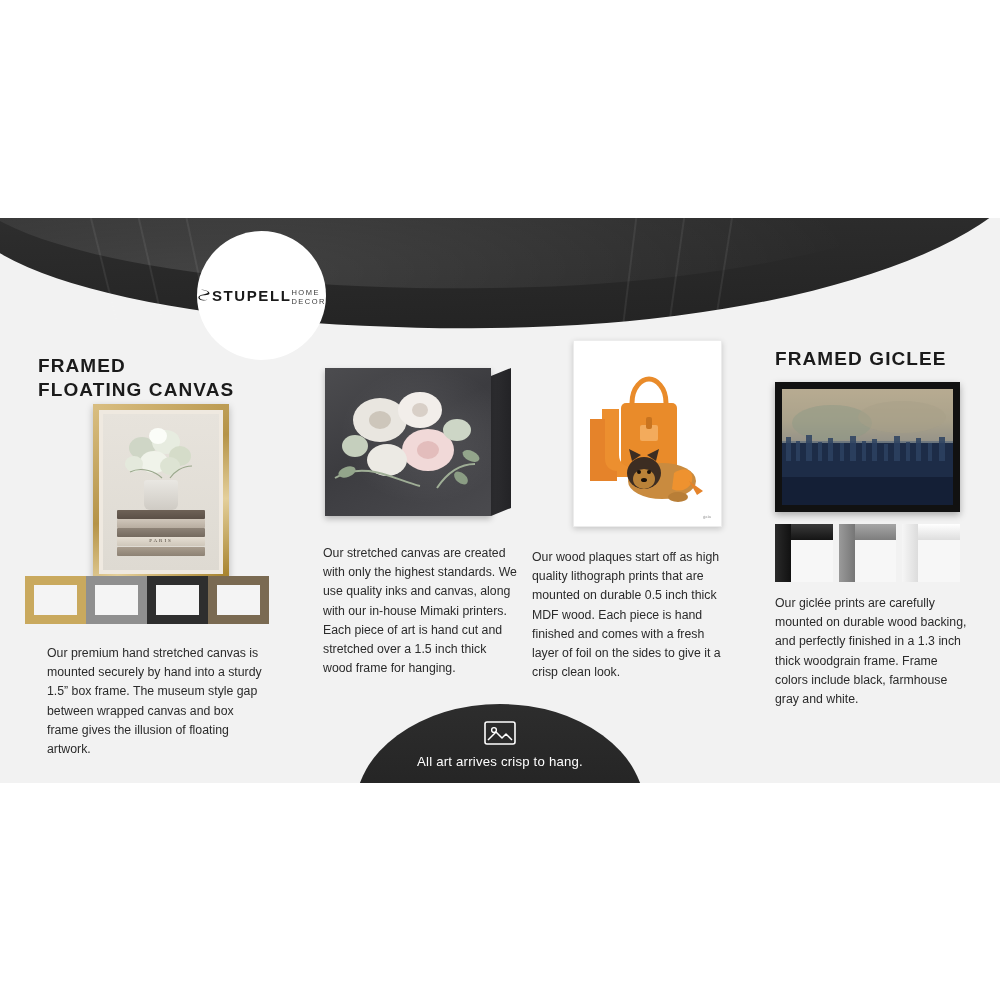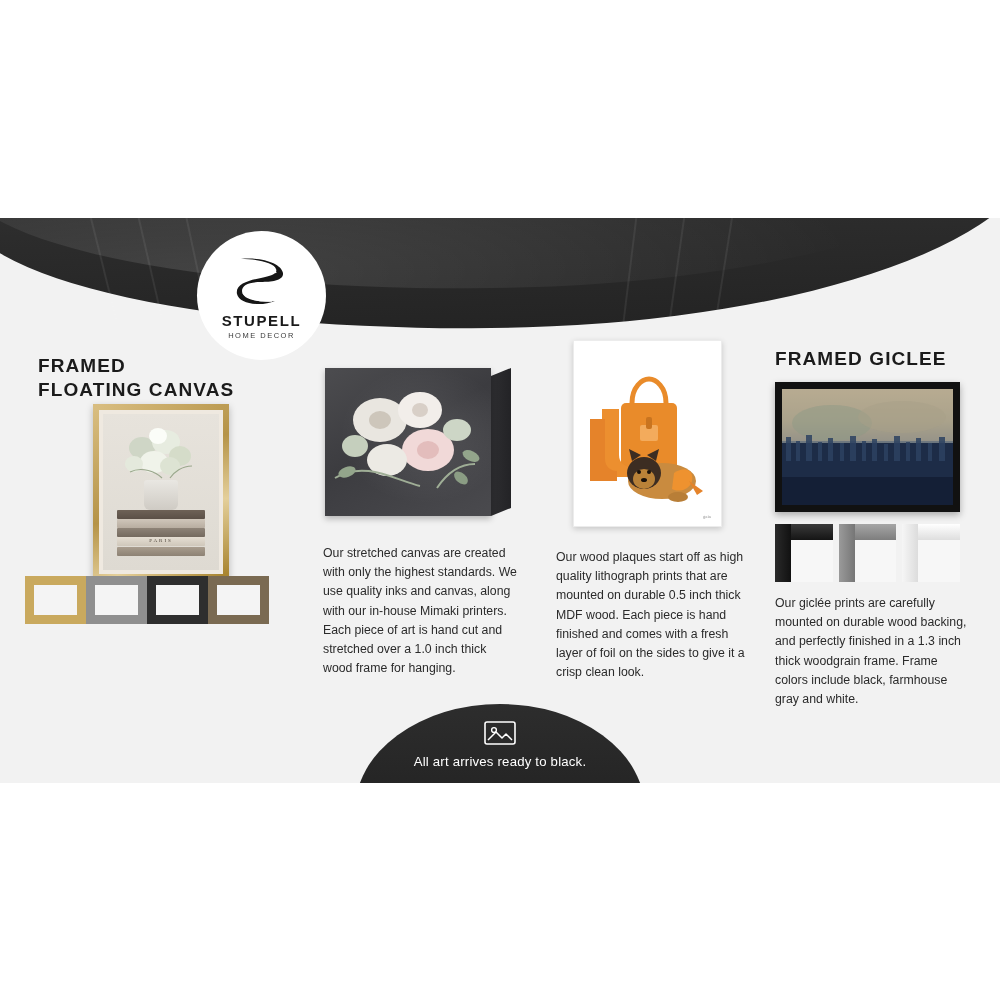--- a/index.html
+++ b/index.html
@@ -69,21 +69,21 @@
   
   .logo-badge {
     position: absolute;
     left: 197px;
     top: 13px;
     width: 129px;
     height: 129px;
     border-radius: 50%;
     background: #ffffff;
     display: flex;
-    flex-direction: column;
+    flex-direction: row;
     align-items: center;
     justify-content: center;
     z-index: 5;
   }
   .logo-mark {
     width: 62px;
     height: 60px;
     margin-bottom: 2px;
   }
   .logo-name {
@@ -259,21 +259,21 @@
   }
   .plaque .sig {
     position: absolute;
     right: 10px;
     bottom: 7px;
     font-size: 5px;
     color: #9a9a9a;
     font-family: "Liberation Serif", serif;
   }
 
-  #c3-text { left: 556px; top: 330px; width: 196px; }
+  #c3-text { left: 532px; top: 330px; width: 196px; }
 
   
   #c4-title { left: 775px; top: 129px; width: 220px; }
 
   .giclee {
     position: absolute;
     left: 775px;
     top: 164px;
     width: 185px;
     height: 130px;
@@ -418,20 +418,21 @@
     <div class="swatch">
       <div class="core"></div>
       <div class="lip" style="border-color:#2e2e2e;"></div>
     </div>
     <div class="swatch">
       <div class="core"></div>
       <div class="lip" style="border-color:#7a6a52;"></div>
     </div>
   </div>
 
+  <div class="body-text" id="c1-text">Our premium hand stretched canvas is mounted securely by hand into a sturdy 1.5” box frame. The museum style gap between wrapped canvas and box frame gives the illusion of floating artwork.</div>
 
   <div class="col-title" id="c2-title">
   </div>
 
   <div class="canvas-wrap">
     <div class="canvas-side"></div>
     <div class="canvas-face">
       <svg viewBox="0 0 166 148" width="166" height="148">
         <ellipse cx="55" cy="52" rx="27" ry="22" fill="#e9e6e0"></ellipse>
         <ellipse cx="55" cy="52" rx="11" ry="9" fill="#cdc6bb"></ellipse>
@@ -444,21 +445,21 @@
         <ellipse cx="30" cy="78" rx="13" ry="11" fill="#c5cfbd"></ellipse>
         <path d="M10 110 C40 92, 70 112, 95 118" stroke="#9fae96" stroke-width="2" fill="none"></path>
         <path d="M150 96 C132 96, 120 108, 112 120" stroke="#9fae96" stroke-width="2" fill="none"></path>
         <ellipse cx="22" cy="104" rx="9" ry="5" fill="#93a58b" transform="rotate(-20 22 104)"></ellipse>
         <ellipse cx="146" cy="88" rx="9" ry="5" fill="#93a58b" transform="rotate(25 146 88)"></ellipse>
         <ellipse cx="136" cy="110" rx="8" ry="5" fill="#8b9d84" transform="rotate(40 136 110)"></ellipse>
       </svg>
     </div>
   </div>
 
-  <div class="body-text" id="c2-text">Our stretched canvas are created with only the highest standards. We use quality inks and canvas, along with our in-house Mimaki printers. Each piece of art is hand cut and stretched over a 1.0 inch thick wood frame for hanging.</div>
+  <div class="body-text" id="c2-text">Our stretched canvas are created with only the highest standards. We use quality inks and canvas, along with our in-house Mimaki printers. Each piece of art is hand cut and stretched over a 1.5 inch thick wood frame for hanging.</div>
 
 
   <div class="plaque">
     <svg viewBox="0 0 147 185" width="147" height="185">
 
       <path d="M52 62 h46 a5 5 0 0 1 5 5 v58 a5 5 0 0 1 -5 5 h-46 a5 5 0 0 1 -5 -5 v-58 a5 5 0 0 1 5 -5 z" fill="#e98b2a"></path>
       <path d="M58 62 c0 -16 10 -24 17 -24 c7 0 17 8 17 24" stroke="#e98b2a" stroke-width="5" fill="none"></path>
       <rect x="66" y="84" width="18" height="16" rx="2" fill="#f3ab5c"></rect>
       <rect x="72" y="76" width="6" height="12" rx="2" fill="#c9741f"></rect>
 
@@ -531,16 +532,16 @@
   </div>
 
   <div class="body-text" id="c4-text">Our giclée prints are carefully mounted on durable wood backing, and perfectly finished in a 1.3 inch thick woodgrain frame. Frame colors include black, farmhouse gray and white.</div>
 
   <div class="arc">
     <svg class="arc-icon" viewBox="0 0 34 28">
       <rect x="2" y="3" width="30" height="22" rx="2" stroke="#ffffff" stroke-width="1.6" fill="none"></rect>
       <circle cx="11" cy="11" r="2.4" stroke="#ffffff" stroke-width="1.4" fill="none"></circle>
       <path d="M5 21 l8 -8 l6 6 l4 -4 l6 6" stroke="#ffffff" stroke-width="1.5" fill="none" stroke-linejoin="round"></path>
     </svg>
-    <div class="arc-text">All art arrives ready to black.</div>
+    <div class="arc-text">All art arrives crisp to hang.</div>
   </div>
 
 </div>
 
 </body></html>

